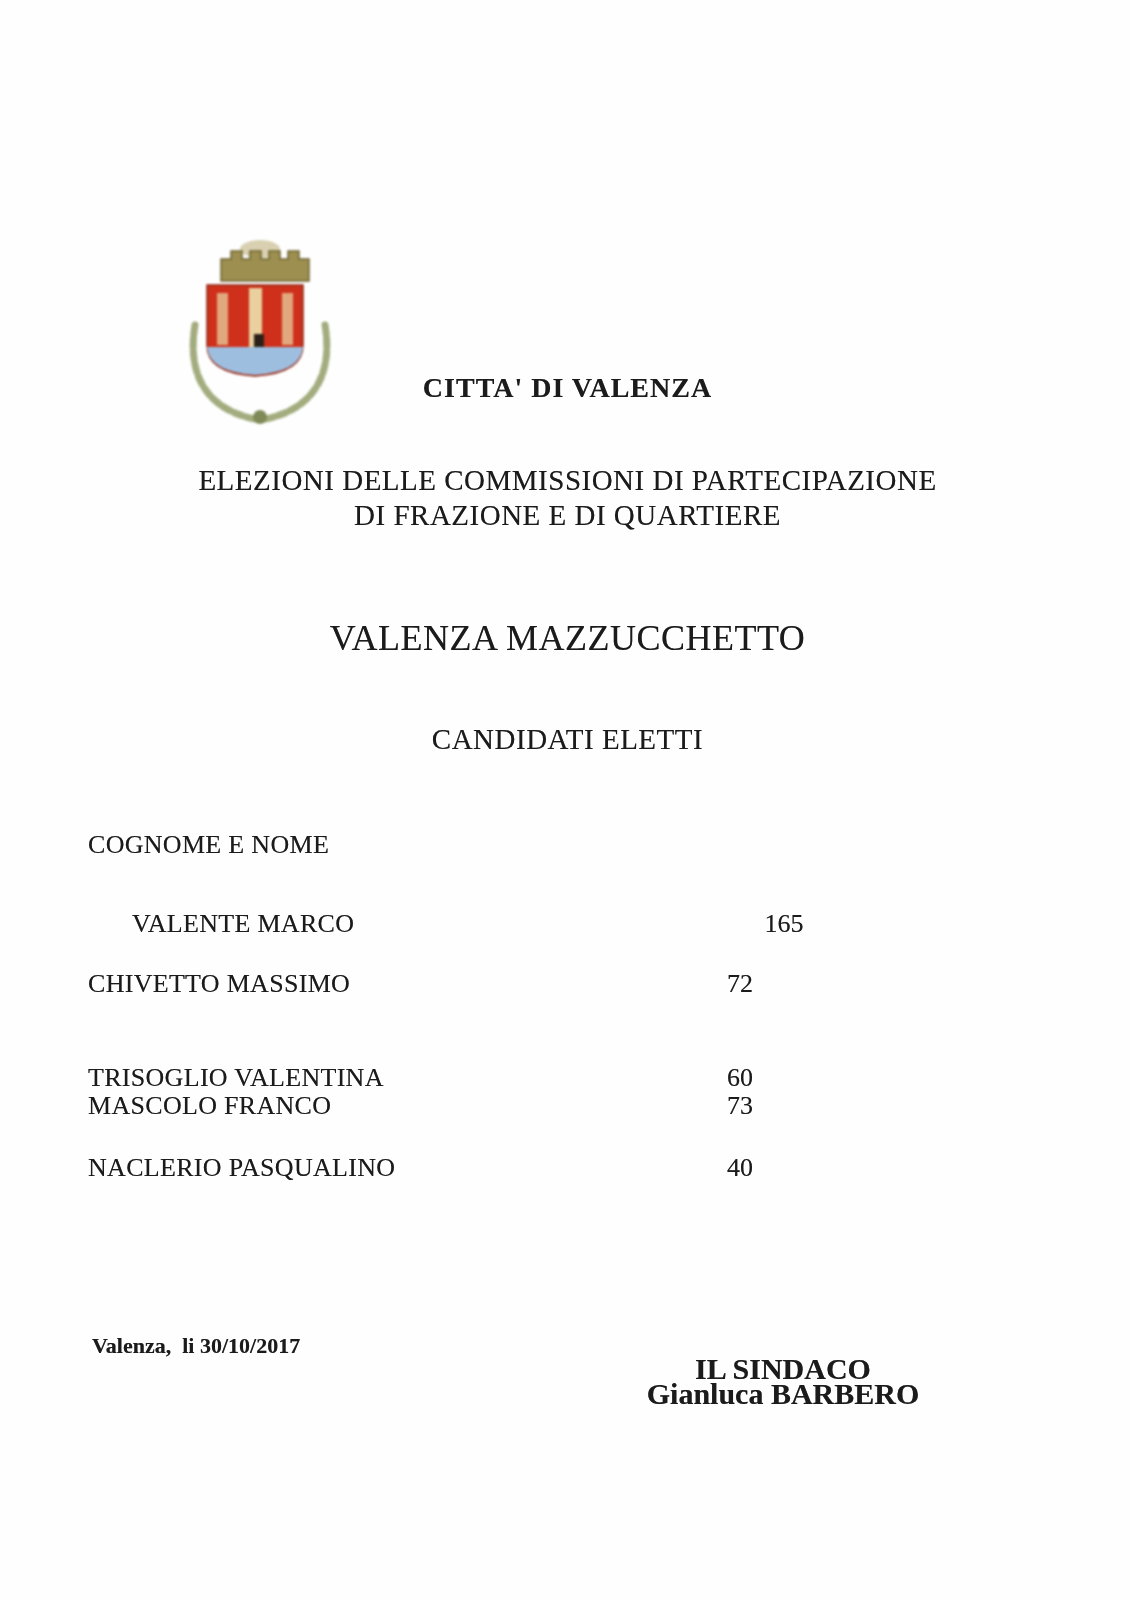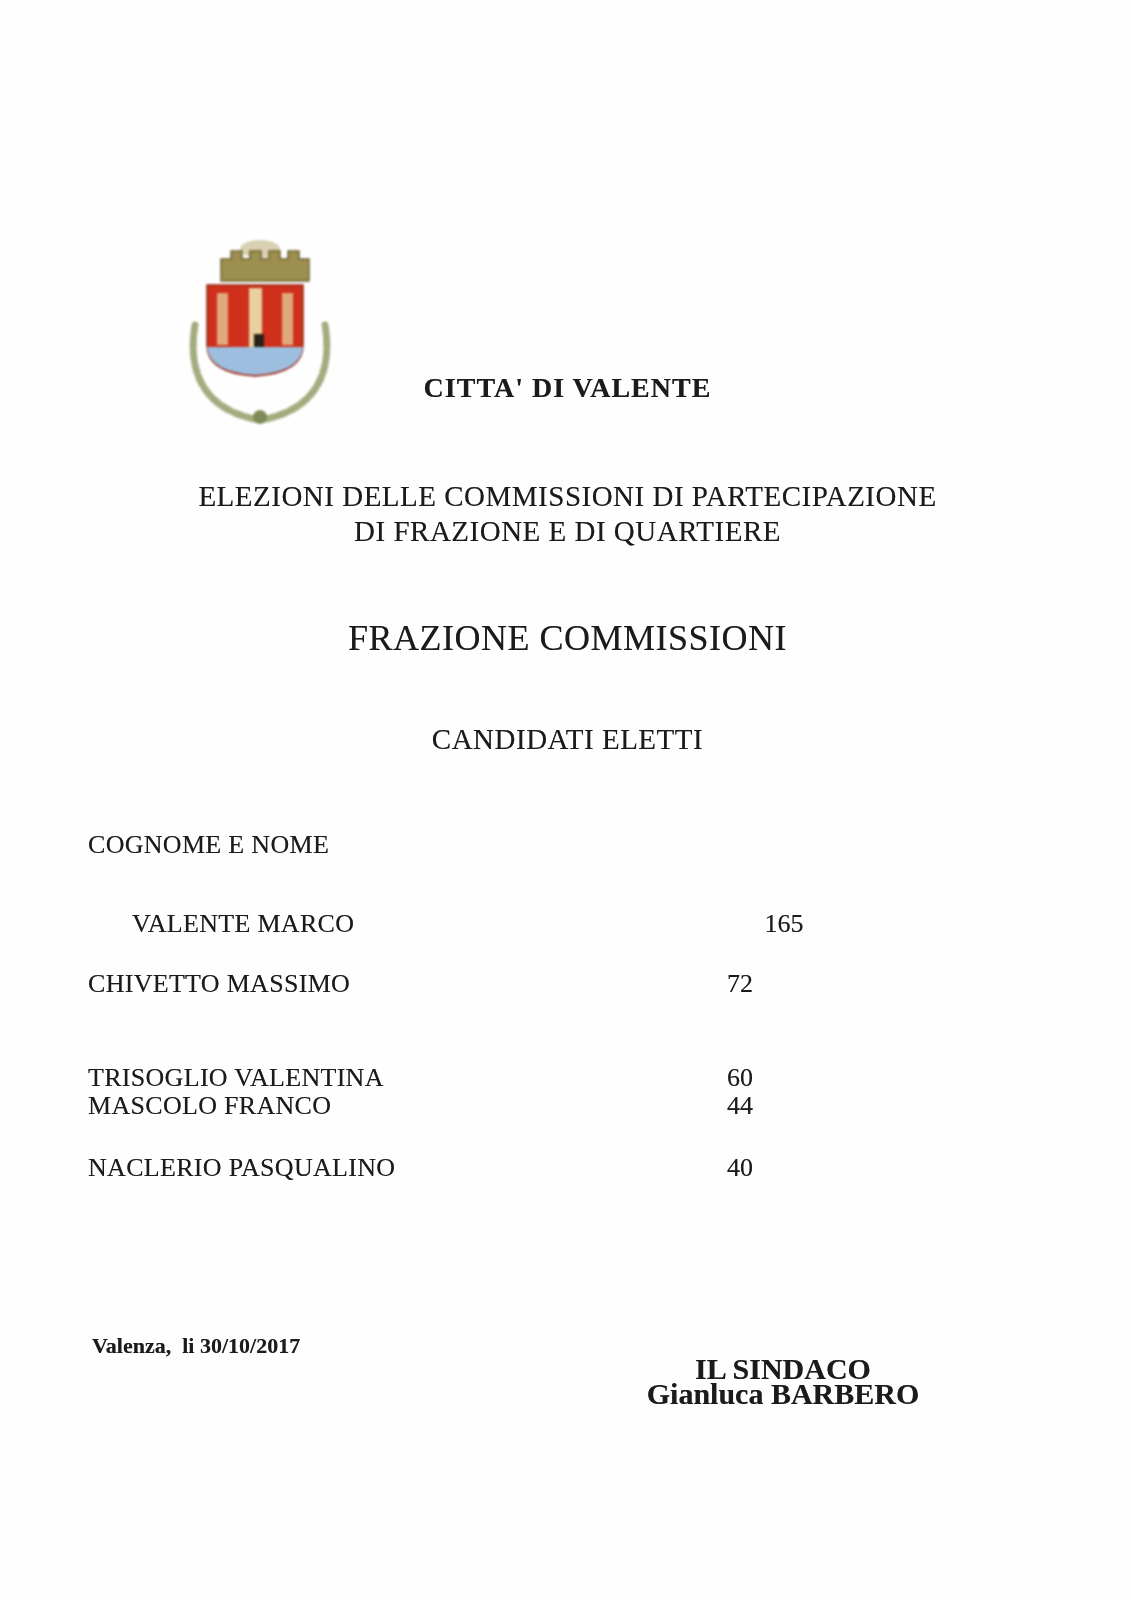--- a/index.html
+++ b/index.html
@@ -34,21 +34,21 @@
     width: 1127px;
     text-align: center;
   }
   .municipality {
     top: 372px;
     font-size: 28px;
     font-weight: bold;
     letter-spacing: 1px;
   }
   .doc-title {
-    top: 479px;
+    top: 463px;
     font-size: 29px;
     line-height: 35px;
     letter-spacing: 0.5px;
   }
   .section-title {
     top: 617px;
     font-size: 36px;
     letter-spacing: 0.5px;
   }
   .section-subtitle {
@@ -132,43 +132,43 @@
 
     <rect x="34" y="60" width="11" height="52" opacity="0.75" fill="#e8d0a0"></rect>
     <rect x="66" y="55" width="13" height="60" fill="#e8d0a0"></rect>
     <rect x="99" y="60" width="11" height="52" opacity="0.75" fill="#e8d0a0"></rect>
 
     <rect x="71" y="101" width="10" height="13" fill="#2a2018"></rect>
 
     <path d="M24 114 H120 Q118 139 72 142 Q26 139 24 114 Z" fill="#9fbedd"></path>
   </svg>
 
-  <div class="centered municipality scan-text">CITTA' DI VALENTE</div>
+  <div class="centered municipality scan-text">CITTA' DI VALENZA</div>
 
   <div class="centered doc-title scan-text">
     <div>ELEZIONI DELLE COMMISSIONI DI PARTECIPAZIONE</div>
     <div>DI FRAZIONE E DI QUARTIERE</div>
   </div>
 
-  <div class="centered section-title scan-text">FRAZIONE COMMISSIONI</div>
+  <div class="centered section-title scan-text">VALENZA MAZZUCCHETTO</div>
   <div class="centered section-subtitle scan-text">CANDIDATI ELETTI</div>
 
   <div class="tbl-header-name scan-text">COGNOME E NOME</div>
 
   <div class="row-name r0 scan-text">VALENTE MARCO</div>
   <div class="row-votes r0 scan-text">165</div>
 
   <div class="row-name r1 scan-text">CHIVETTO MASSIMO</div>
   <div class="row-votes r1 scan-text">72</div>
 
   <div class="row-name r2 scan-text">TRISOGLIO VALENTINA</div>
   <div class="row-votes r2 scan-text">60</div>
 
   <div class="row-name r3 scan-text">MASCOLO FRANCO</div>
-  <div class="row-votes r3 scan-text">44</div>
+  <div class="row-votes r3 scan-text">73</div>
 
   <div class="row-name r4 scan-text">NACLERIO PASQUALINO</div>
   <div class="row-votes r4 scan-text">40</div>
 
   <div class="place-date scan-text">Valenza,  li 30/10/2017</div>
 
   <div class="signature">
     <div class="scan-text">IL SINDACO</div>
     <div class="scan-text">Gianluca BARBERO</div>
   </div>

